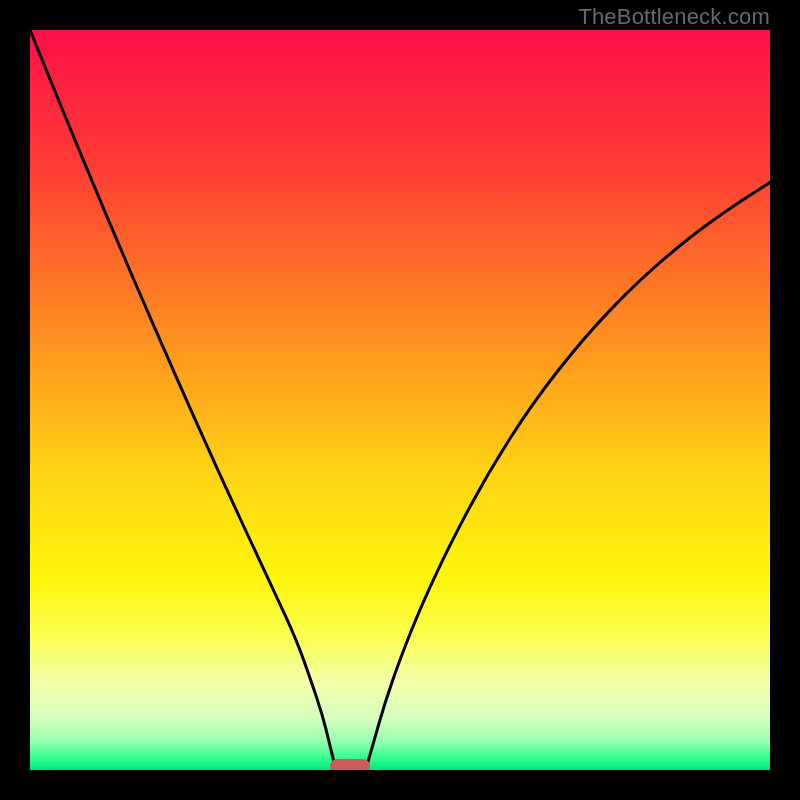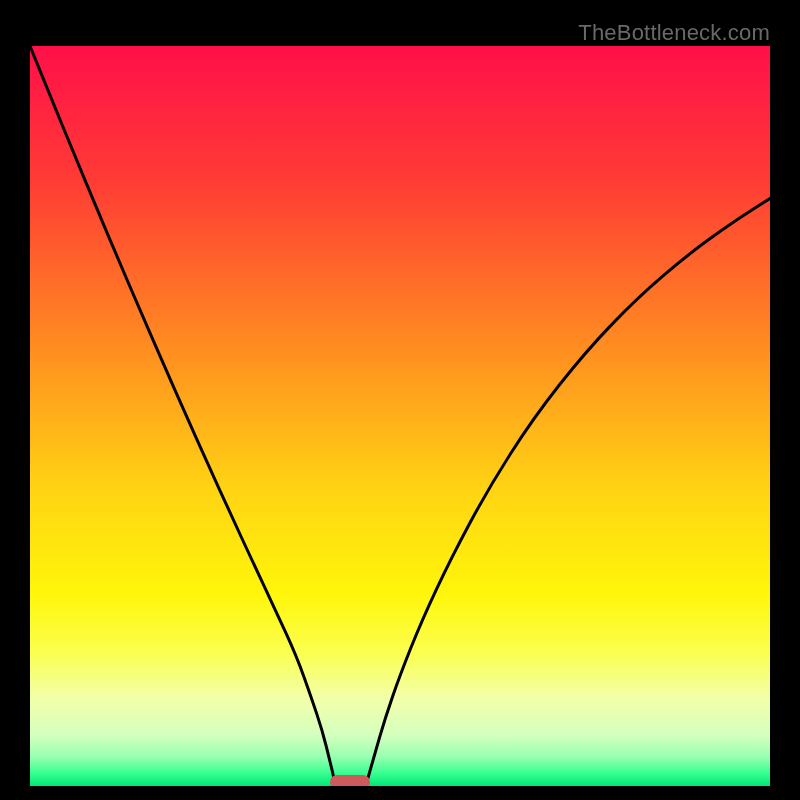--- a/index.html
+++ b/index.html
@@ -7,21 +7,21 @@
     padding: 0;
     width: 800px;
     height: 800px;
     overflow: hidden;
     background: #000;
     font-family: Arial, Helvetica, sans-serif;
   }
   .frame {
     position: absolute;
     left: 0;
-    top: 16px;
+    top: 0;
     width: 800px;
     height: 676px;
     background: #000;
   }
   .plot {
     position: absolute;
     left: 30px;
     top: 30px;
     width: 740px;
     height: 740px;

